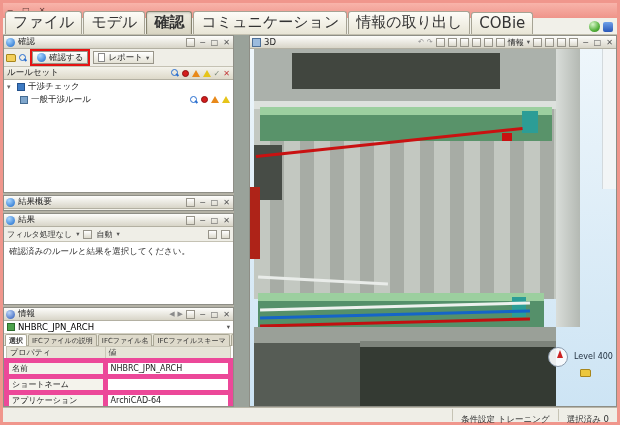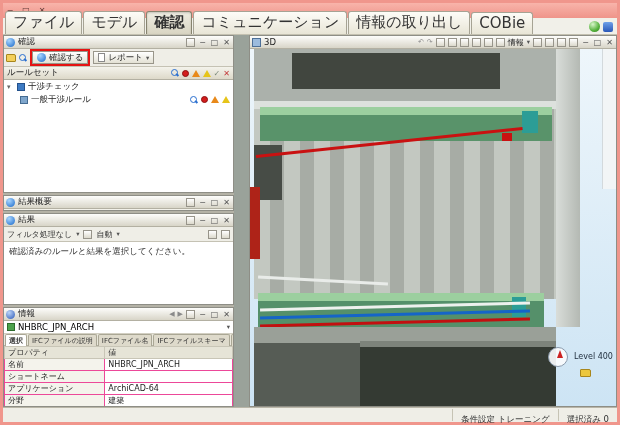--- a/index.html
+++ b/index.html
@@ -67,21 +67,21 @@
 
   
   .sel-row { height:13px; flex:0 0 13px; background:#fff; border-bottom:1px solid #d2cfc2; display:flex; align-items:center; gap:3px; padding:0 3px; font-size:8.5px; }
   .cube-green { width:8px; height:8px; background:#4ca24c; border:1px solid #2d6b2d; }
   .itabs { height:12px; flex:0 0 12px; display:flex; align-items:flex-start; background:#e9e7db; border-bottom:1px solid #b3b0a2; padding:0 1px; gap:1px; font-size:7px; }
   .itab { padding:1px 3px; border:1px solid #aaa795; border-bottom:none; background:#dedacb; border-radius:2px 2px 0 0; white-space:nowrap; color:#333; }
   .itab.active { background:#fff; font-weight:bold; }
   .itable { flex:1; background:#fff; overflow:hidden; }
   .itable table { border-collapse:collapse; width:100%; font-size:8px; }
   .itable th { background:#e6e4d7; border:1px solid #c8c5b6; font-weight:normal; text-align:left; padding:0 3px; height:11px; color:#333; }
-  .itable td { border:1px solid #ec4899; padding:0 3px; height:11px; color:#222; }
+  .itable td { border:5px solid #ec4899; padding:0 3px; height:11px; color:#222; }
   .itable td.prop { background:#f4f3ec; }
 
   
   .panel3d { flex:1; }
   .viewport { flex:1; position:relative; background:linear-gradient(#eef6fb,#cde4f4); overflow:hidden; }
   .shape { position:absolute; }
   .compass { position:absolute; width:20px; height:20px; border-radius:50%; background:rgba(250,252,253,.92); border:1px solid #8a9aac; }
   .needle { position:absolute; left:8px; top:2px; width:0; height:0; border-left:3px solid transparent; border-right:3px solid transparent; border-bottom:8px solid #cc2222; }
   .level { position:absolute; font-size:8px; color:#1d2b3a; }
   .folder-marker { position:absolute; width:11px; height:8px; background:#ecc73e; border:1px solid #a8861c; border-radius:1px 2px 1px 1px; }

